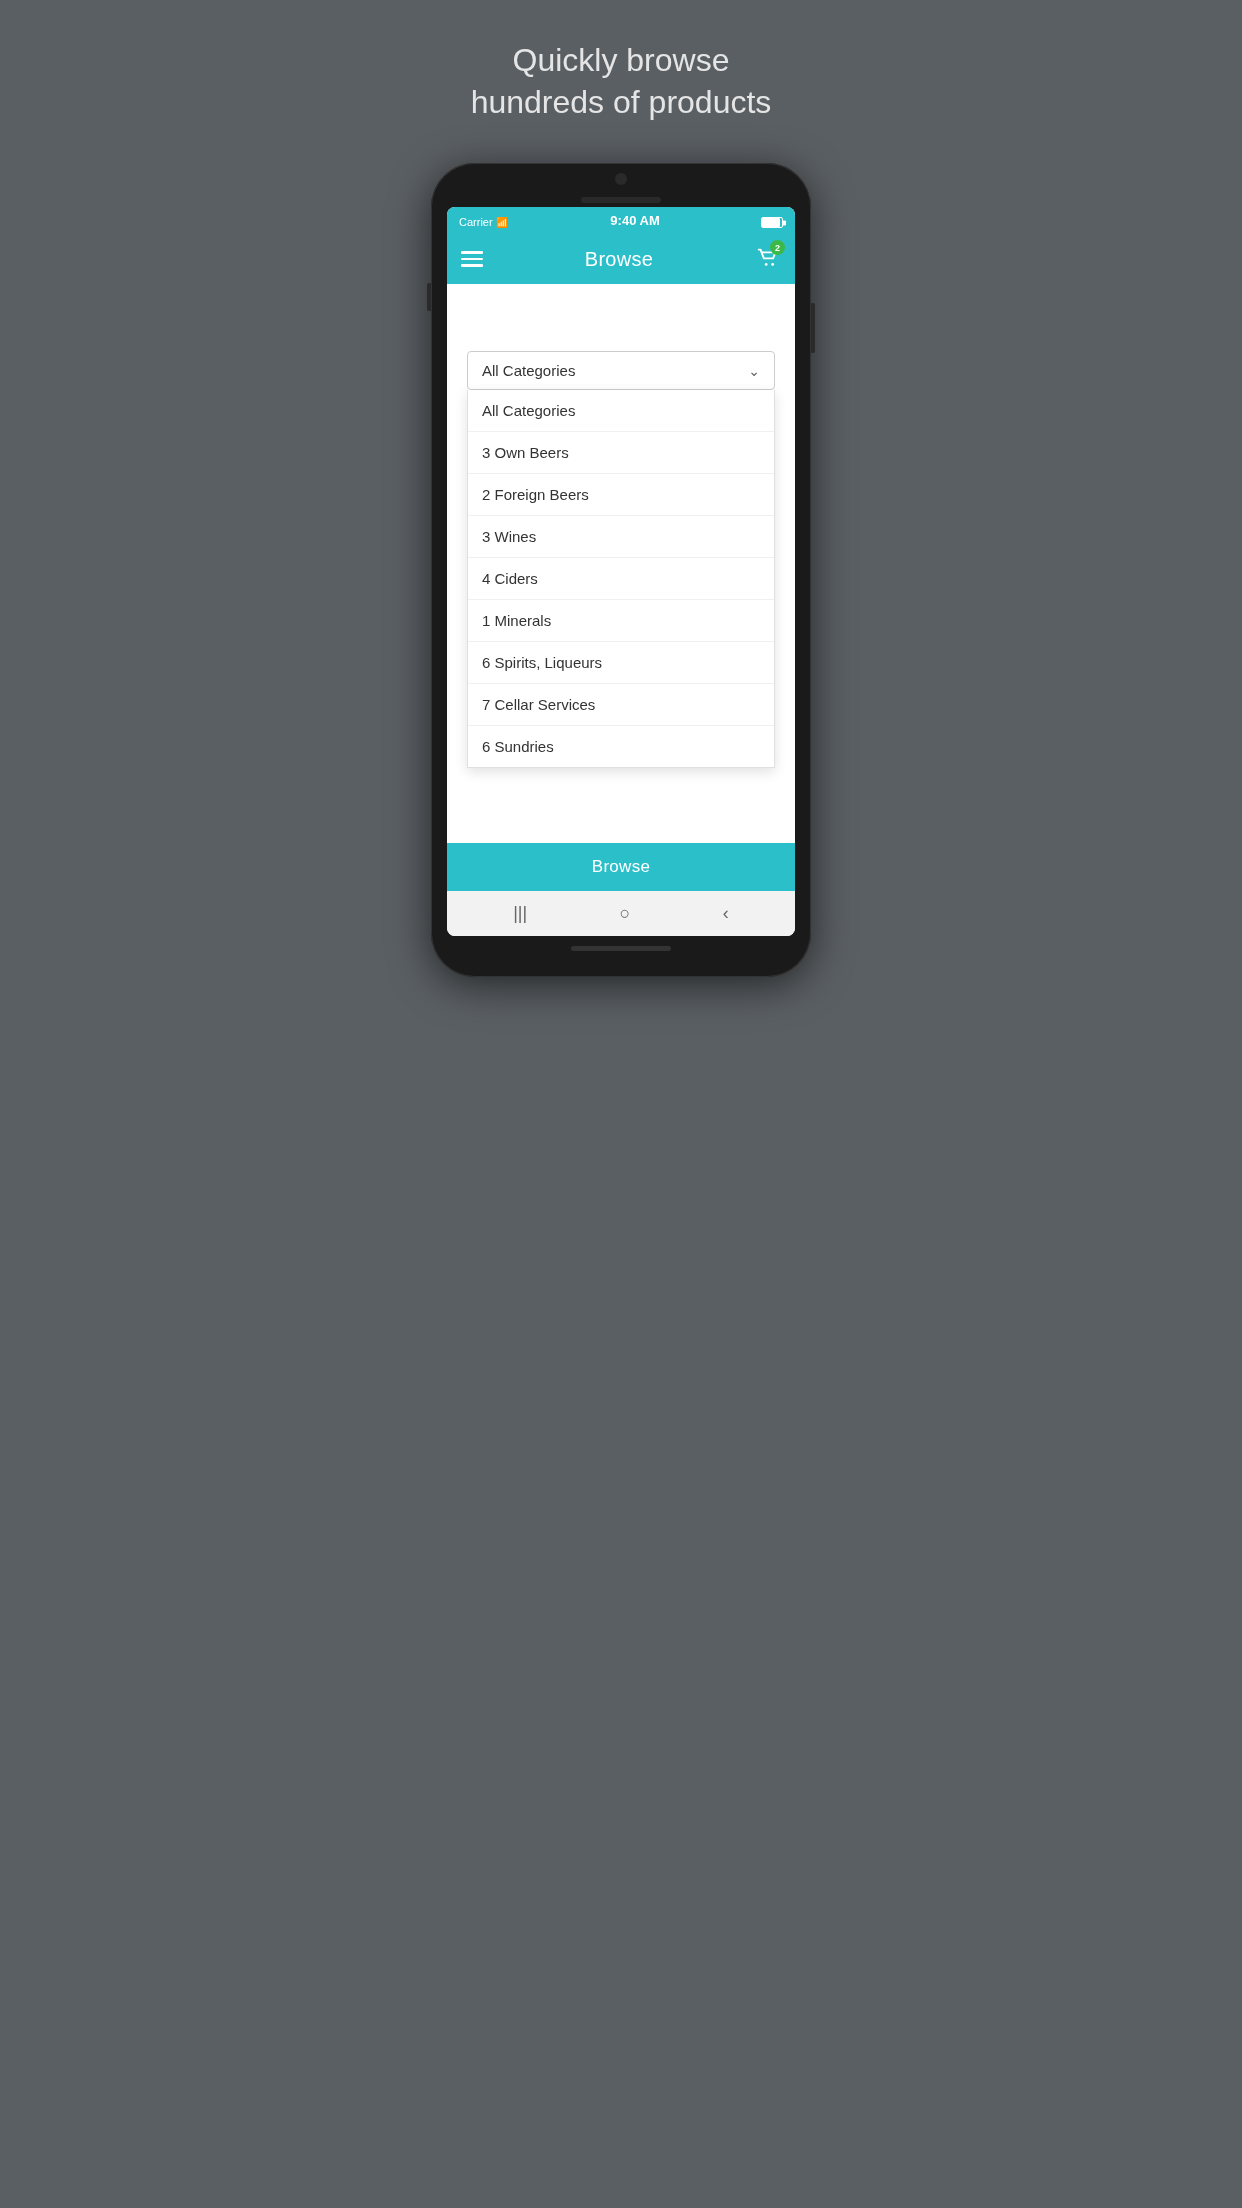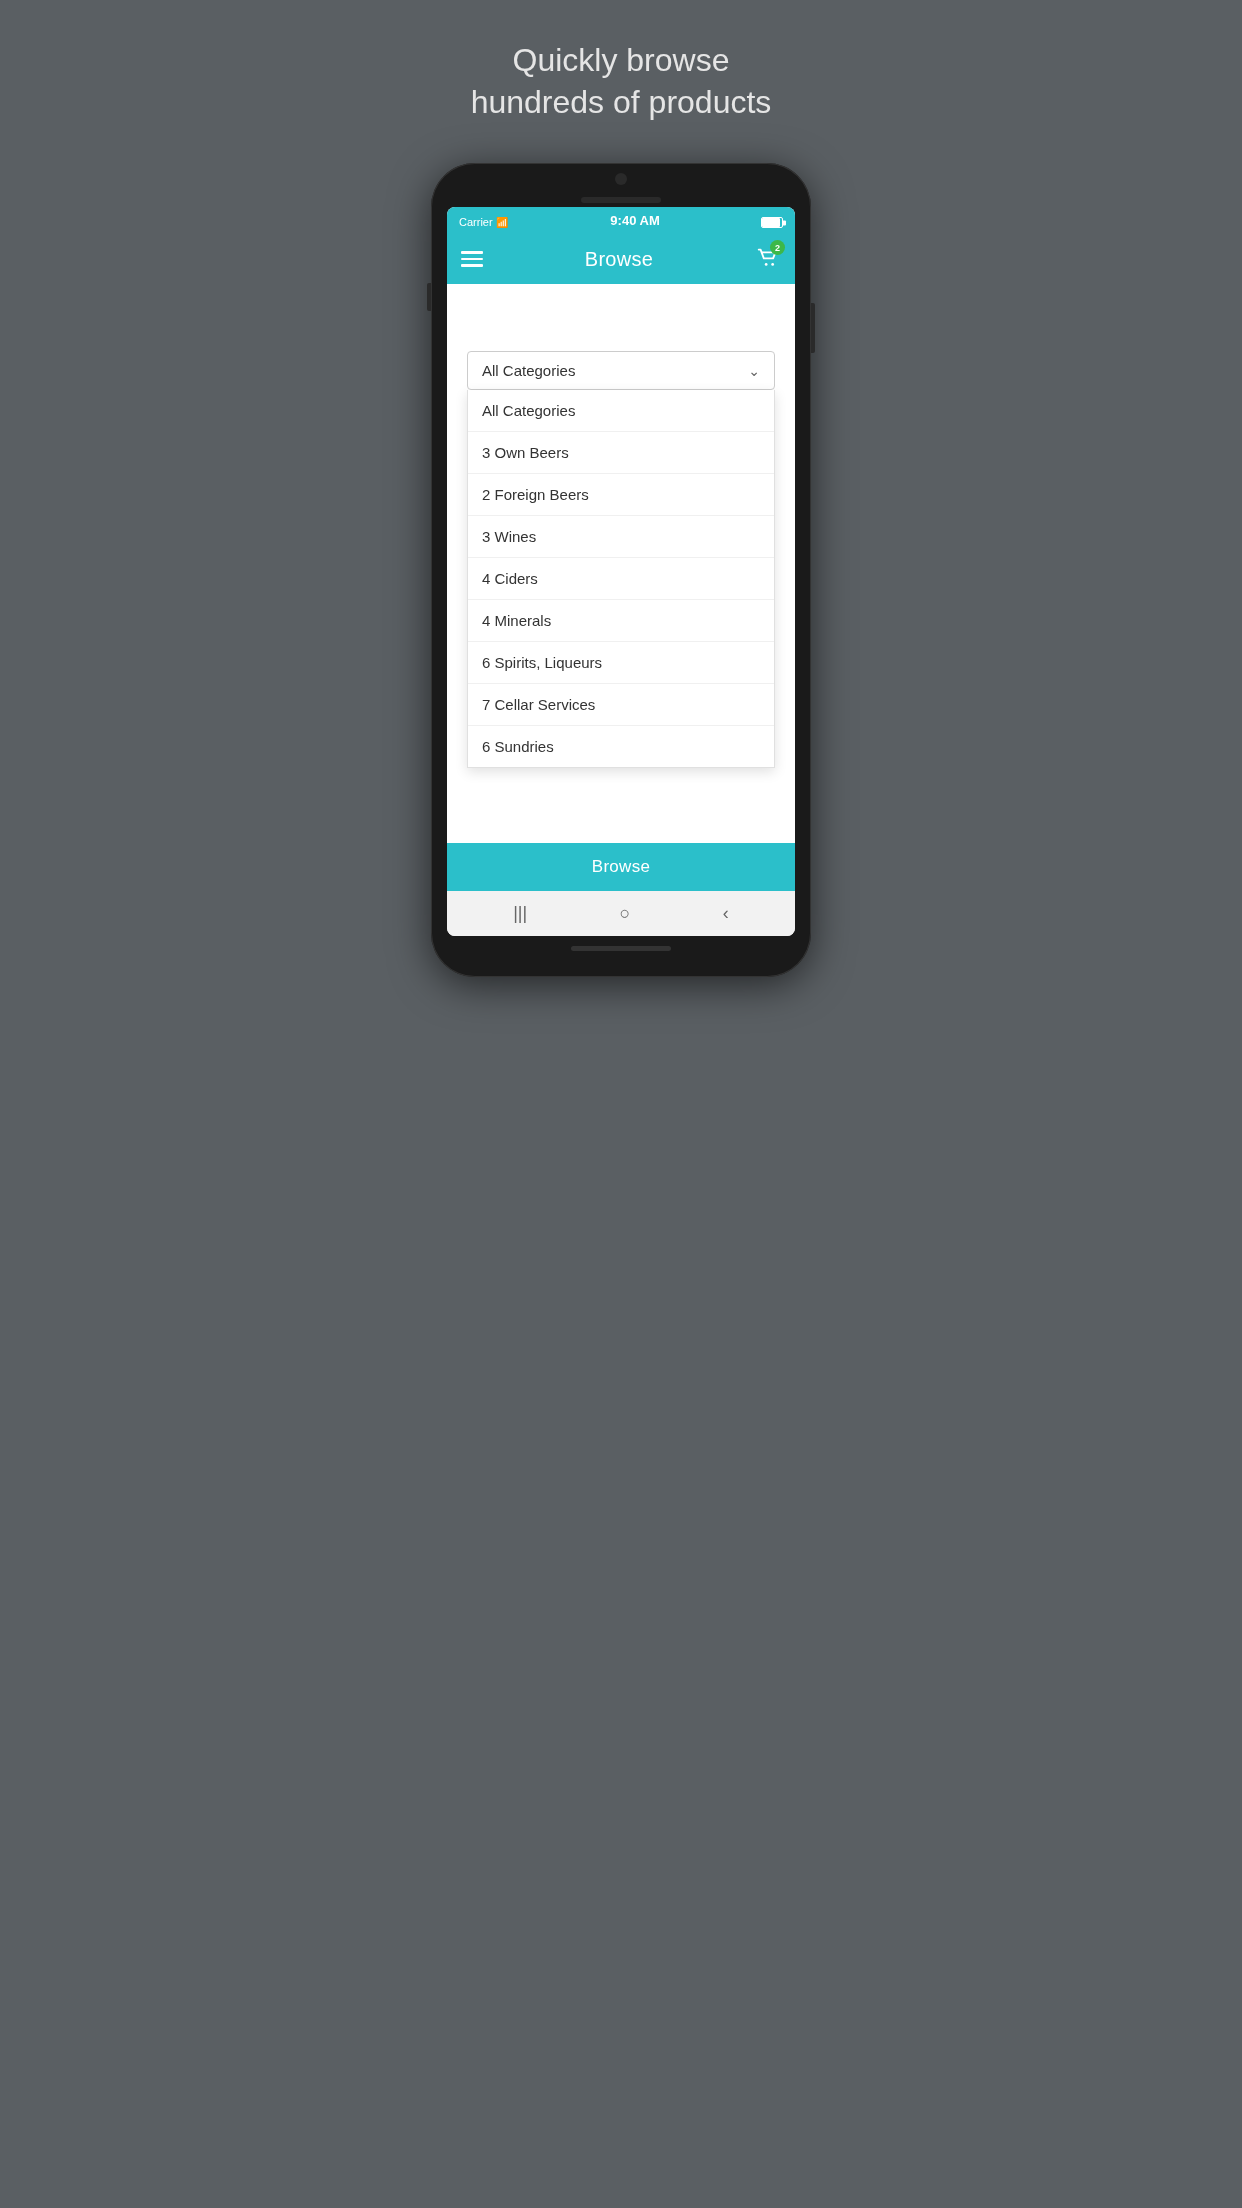--- a/index.html
+++ b/index.html
@@ -341,21 +341,21 @@
         <span class="category-selector-label">All Categories</span>
         <span class="chevron-down">⌄</span>
       </div>
 
       <div class="dropdown-list">
         <div class="dropdown-item">All Categories</div>
         <div class="dropdown-item">3 Own Beers</div>
         <div class="dropdown-item">2 Foreign Beers</div>
         <div class="dropdown-item">3 Wines</div>
         <div class="dropdown-item">4 Ciders</div>
-        <div class="dropdown-item">4 Minerals</div>
+        <div class="dropdown-item">1 Minerals</div>
         <div class="dropdown-item">6 Spirits, Liqueurs</div>
         <div class="dropdown-item">7 Cellar Services</div>
         <div class="dropdown-item">6 Sundries</div>
       </div>
 
       <div class="browse-btn">Browse</div>
     </div>
 
     <div class="bottom-nav">
       <span class="nav-icon">|||</span>

